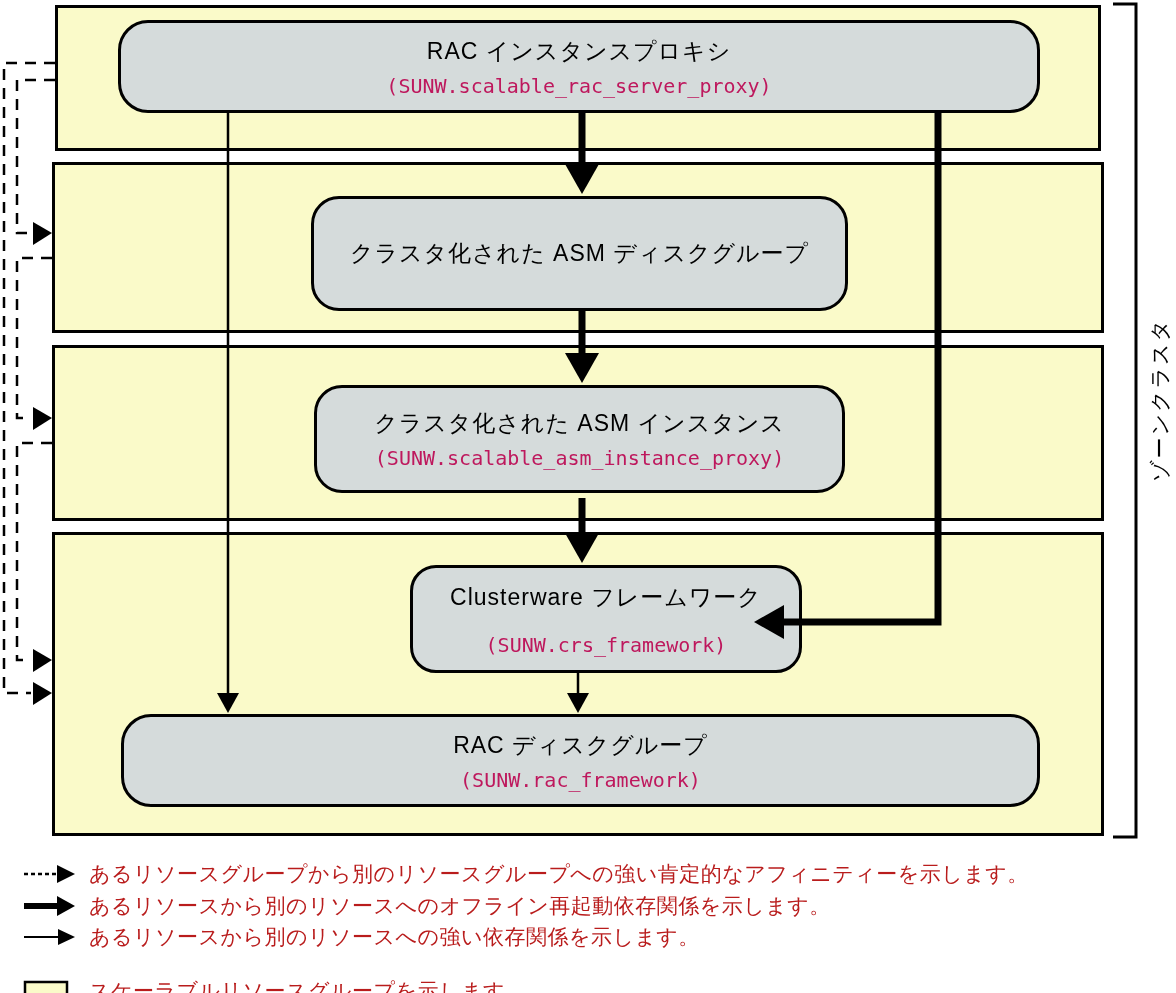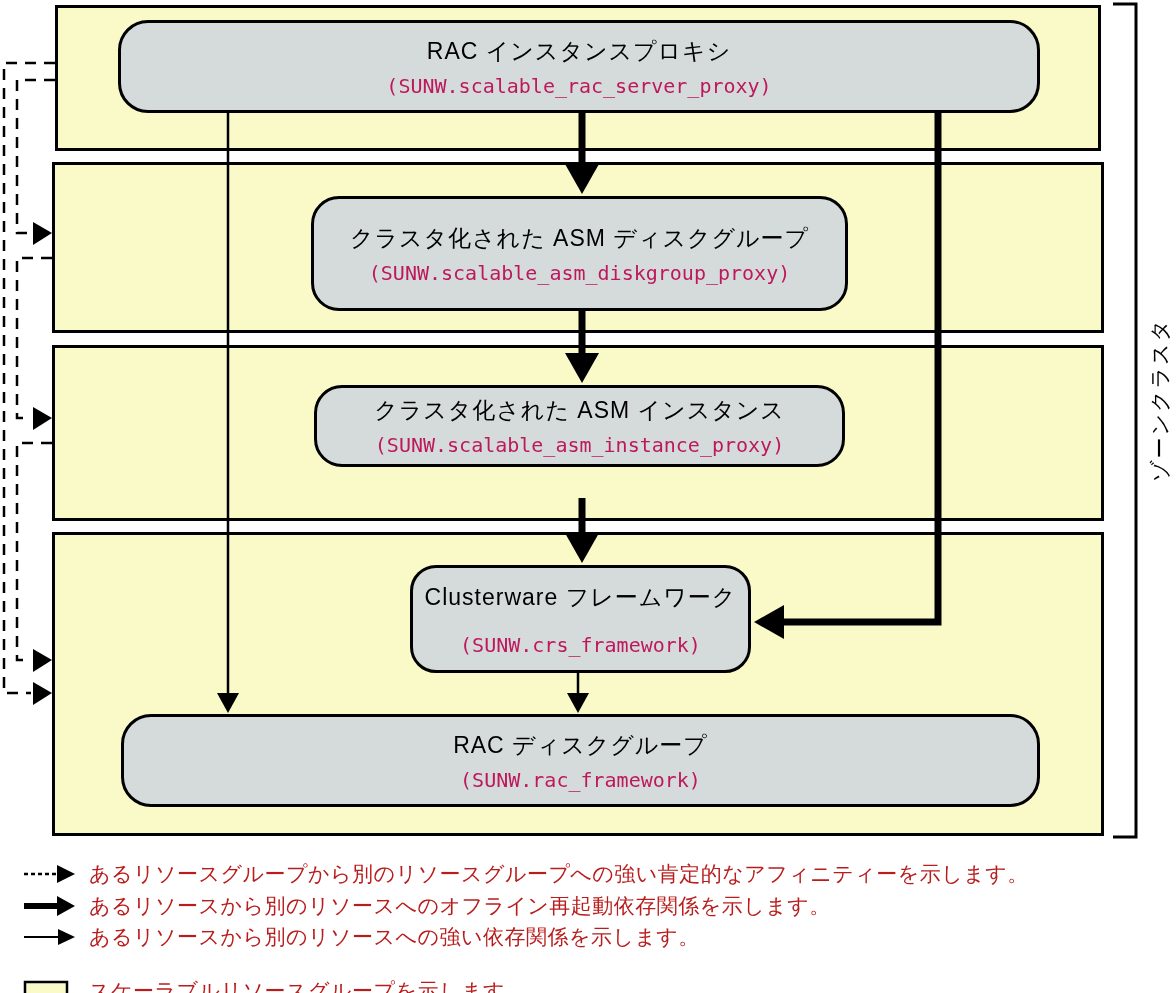--- a/index.html
+++ b/index.html
@@ -41,29 +41,28 @@
   <div class="group" style="left:52px;top:345px;width:1052px;height:176px;"></div>
   <div class="group" style="left:52px;top:532px;width:1052px;height:304px;"></div>
 
   <div class="node" style="left:118px;top:20px;width:922px;height:93px;border-radius:30px;">
     <span class="node-title">RAC インスタンスプロキシ</span>
     <span class="node-type">(SUNW.scalable_rac_server_proxy)</span>
   </div>
 
   <div class="node" style="left:311px;top:196px;width:537px;height:115px;border-radius:28px;">
     <span class="node-title">クラスタ化された ASM ディスクグループ</span>
-    <span class="node-type">(SUNW.scalable_asm_diskgroup_proxy)</span>
   </div>
 
-  <div class="node" style="left:314px;top:385px;width:531px;height:82px;border-radius:28px;">
+  <div class="node" style="left:314px;top:385px;width:531px;height:108px;border-radius:28px;">
     <span class="node-title">クラスタ化された ASM インスタンス</span>
     <span class="node-type">(SUNW.scalable_asm_instance_proxy)</span>
   </div>
 
-  <div class="node" style="left:410px;top:565px;width:341px;height:108px;border-radius:26px;gap:20px;">
+  <div class="node" style="left:410px;top:565px;width:392px;height:108px;border-radius:26px;gap:20px;">
     <span class="node-title">Clusterware フレームワーク</span>
     <span class="node-type">(SUNW.crs_framework)</span>
   </div>
 
   <div class="node" style="left:121px;top:714px;width:919px;height:93px;border-radius:30px;">
     <span class="node-title">RAC ディスクグループ</span>
     <span class="node-type">(SUNW.rac_framework)</span>
   </div>
 
   <svg class="overlay" width="1176" height="993" viewBox="0 0 1176 993">

